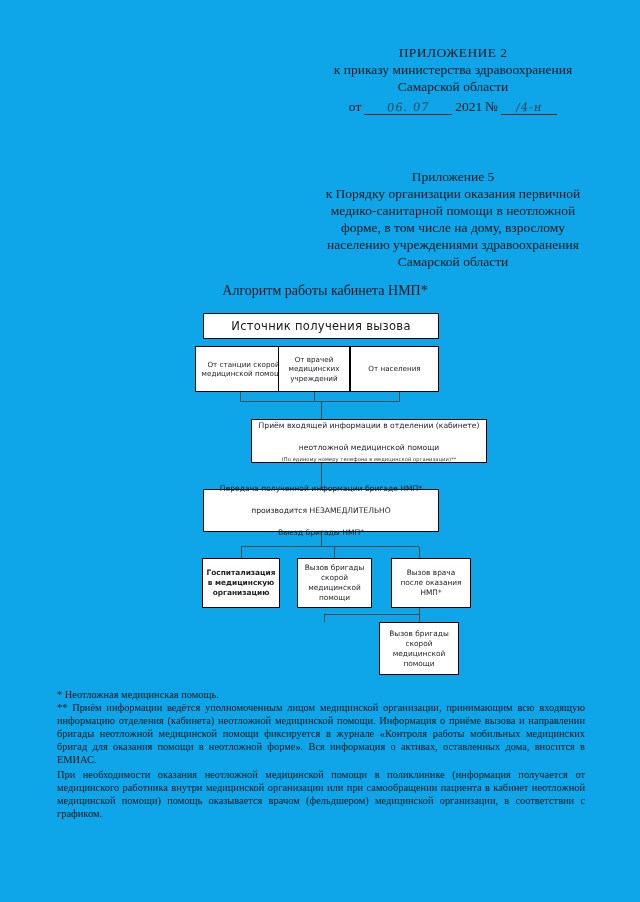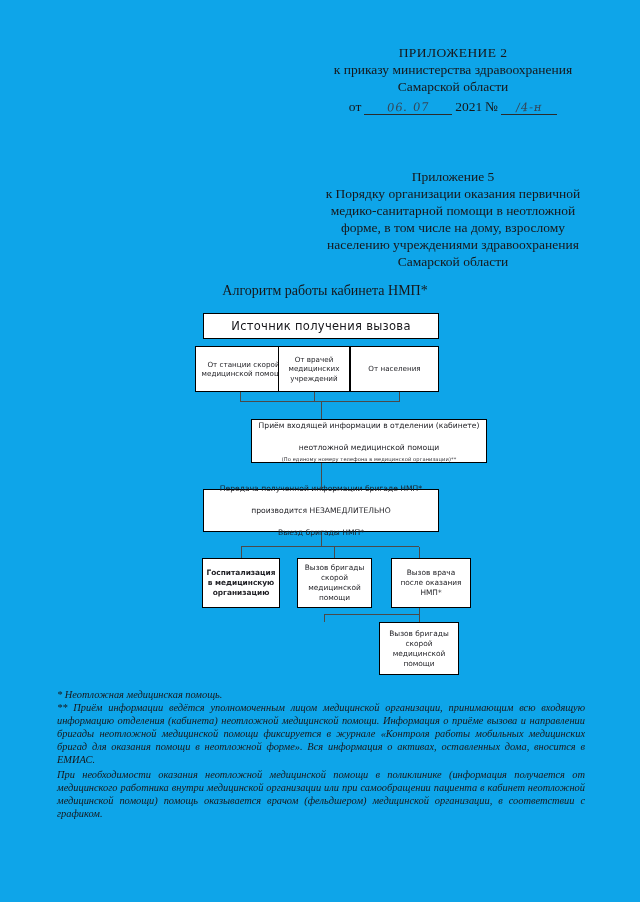--- a/index.html
+++ b/index.html
@@ -153,21 +153,20 @@
   #footnotes {
     position: absolute;
     left: 57px;
     top: 688px;
     width: 528px;
     font-family: "Liberation Serif", serif;
     font-size: 10.4px;
     line-height: 13.1px;
     color: #17171a;
     text-align: justify;
-    font-style: italic;
   }
   #footnotes p { margin: 0; }
   #footnotes p.gap { margin-top: 1px; }
 </style>
 </head>
 <body>
 
 <div class="page">
 
   <div class="hdr-block" id="appendix-ministry-block">

